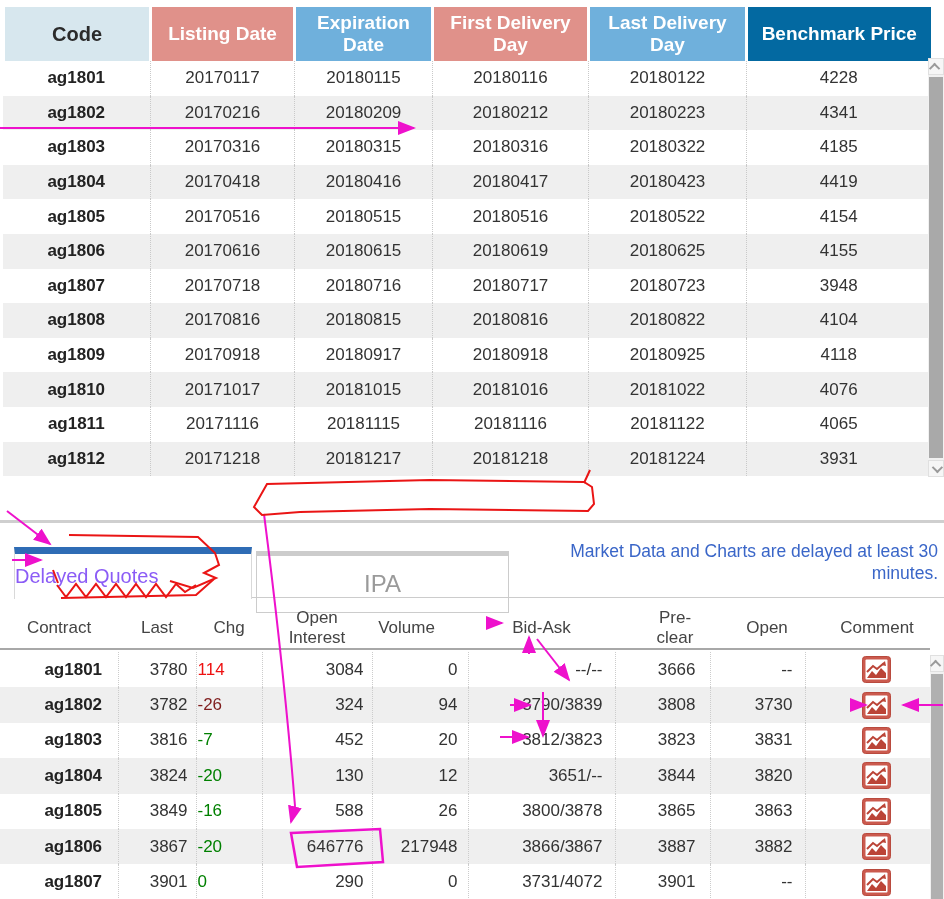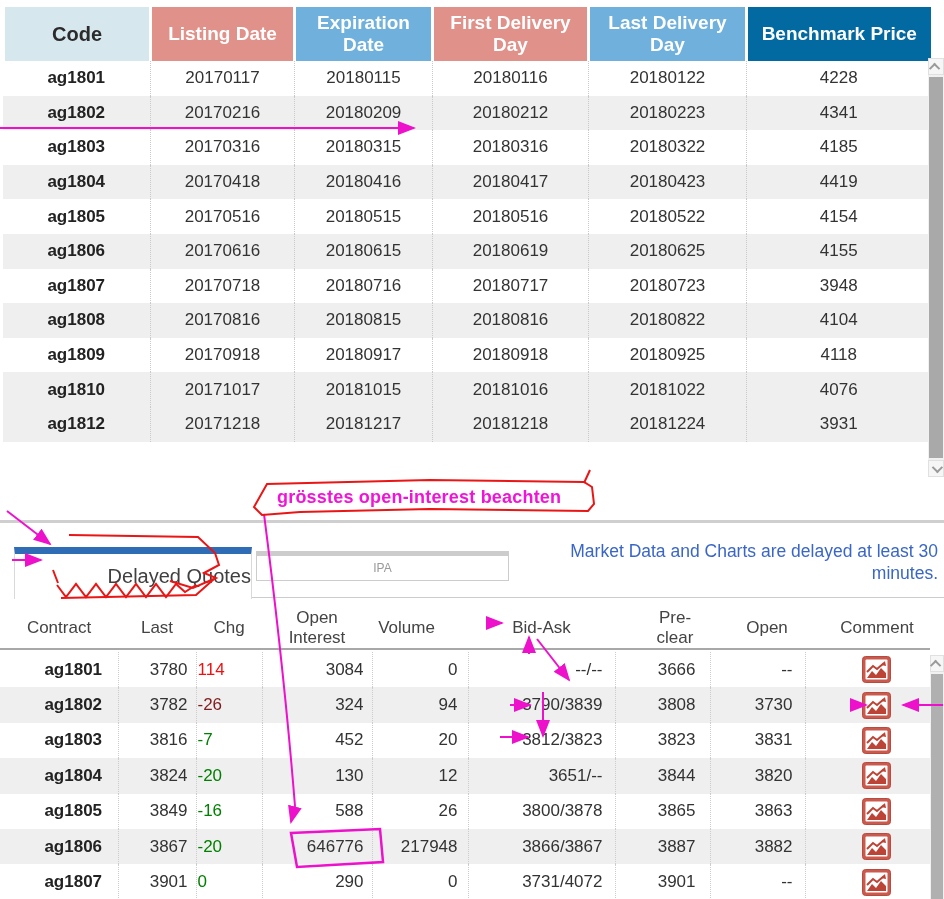--- a/index.html
+++ b/index.html
@@ -16,25 +16,25 @@
   #contract-table td{height:34.6px;font-size:17px;text-align:center;vertical-align:middle;
     border-right:1px dotted #c9c9c9;box-sizing:border-box;}
   #contract-table td:last-child{border-right:none;}
   #contract-table tr.alt td{background:#efefef;}
   #contract-table td.codecell{font-weight:bold;color:#222;}
   
   .hr1{position:absolute;left:0;top:520px;width:944px;height:3px;background:#cfcfcf;}
   .tabline{position:absolute;left:252px;top:597px;width:692px;height:1px;background:#ccc;}
   #tab-delayed{position:absolute;left:14px;top:547px;width:238px;height:52px;background:#fff;
     border-top:7px solid #2e6cb5;border-left:1px solid #d9d9d9;border-right:1px solid #d9d9d9;
-    box-sizing:border-box;display:flex;align-items:center;justify-content:flex-end;
-    font-size:20px;color:#404040;}
-  #tab-ipa{position:absolute;left:256px;top:551px;width:253px;height:30px;background:#fff;
+    box-sizing:border-box;display:flex;align-items:center;justify-content:flex-start;
+    font-size:20px;color:#8b5cf6;}
+  #tab-ipa{position:absolute;left:256px;top:551px;width:253px;height:62px;background:#fff;
     border:1px solid #ccc;border-top:5px solid #ccc;box-sizing:border-box;display:flex;
-    align-items:center;justify-content:center;font-size:12px;color:#9a9a9a;}
+    align-items:center;justify-content:center;font-size:24px;color:#9a9a9a;}
   #notice{position:absolute;left:540px;top:541px;width:398px;text-align:right;
     font-size:17.5px;line-height:21.5px;color:#3a66c8;}
   
   #quotes-table{position:absolute;left:0;top:604px;width:930px;}
   #quotes-table th{height:48px;font-size:17px;font-weight:normal;color:#444;
     text-align:center;vertical-align:middle;line-height:1.2;box-sizing:border-box;}
   #quotes-table td{height:35.4px;font-size:17px;vertical-align:middle;
     border-right:1px dotted #ccc;box-sizing:border-box;}
   #quotes-table td:last-child,#quotes-table td.c-comment{border-right:none;}
   #quotes-table tr.alt td{background:#efefef;}
@@ -165,20 +165,28 @@
           <td>20180925</td>
           <td>4118</td>
         </tr>
         <tr class="alt">
           <td class="codecell">ag1810</td>
           <td>20171017</td>
           <td>20181015</td>
           <td>20181016</td>
           <td>20181022</td>
           <td>4076</td>
+        </tr>
+        <tr>
+          <td class="codecell">ag1811</td>
+          <td>20171116</td>
+          <td>20181115</td>
+          <td>20181116</td>
+          <td>20181122</td>
+          <td>4065</td>
         </tr>
         <tr class="alt">
           <td class="codecell">ag1812</td>
           <td>20171218</td>
           <td>20181217</td>
           <td>20181218</td>
           <td>20181224</td>
           <td>3931</td>
         </tr>
       </tbody>
@@ -359,21 +367,20 @@
   </table>
   <div class="qline"></div>
 
   <div class="sbar" style="left:930px;top:655px;width:14px;height:244px;">
     <div class="sbtn" style="top:0;">
       <div class="chev up"></div>
       </div>
     <div class="sthumb" style="top:19px;height:225px;background:#b0b0b0;"></div>
   </div>
 
-  <div id="note-text">grösstes open-interest beachten</div>
 
   <svg id="anno" width="944" height="899" viewBox="0 0 944 899" xmlns="http://www.w3.org/2000/svg">
     <defs>
       <marker id="am" markerWidth="10" markerHeight="8" refX="8" refY="3.5" orient="auto">
         <path d="M0,0 L9,3.5 L0,7 Z" fill="#ee11cc"></path>
       </marker>
     </defs>
     <g stroke="#ee11cc" stroke-width="2" fill="none">
       <path d="M0,128 H414" marker-end="url(#am)"></path>
       <path d="M7,511 L50,544" marker-end="url(#am)"></path>

